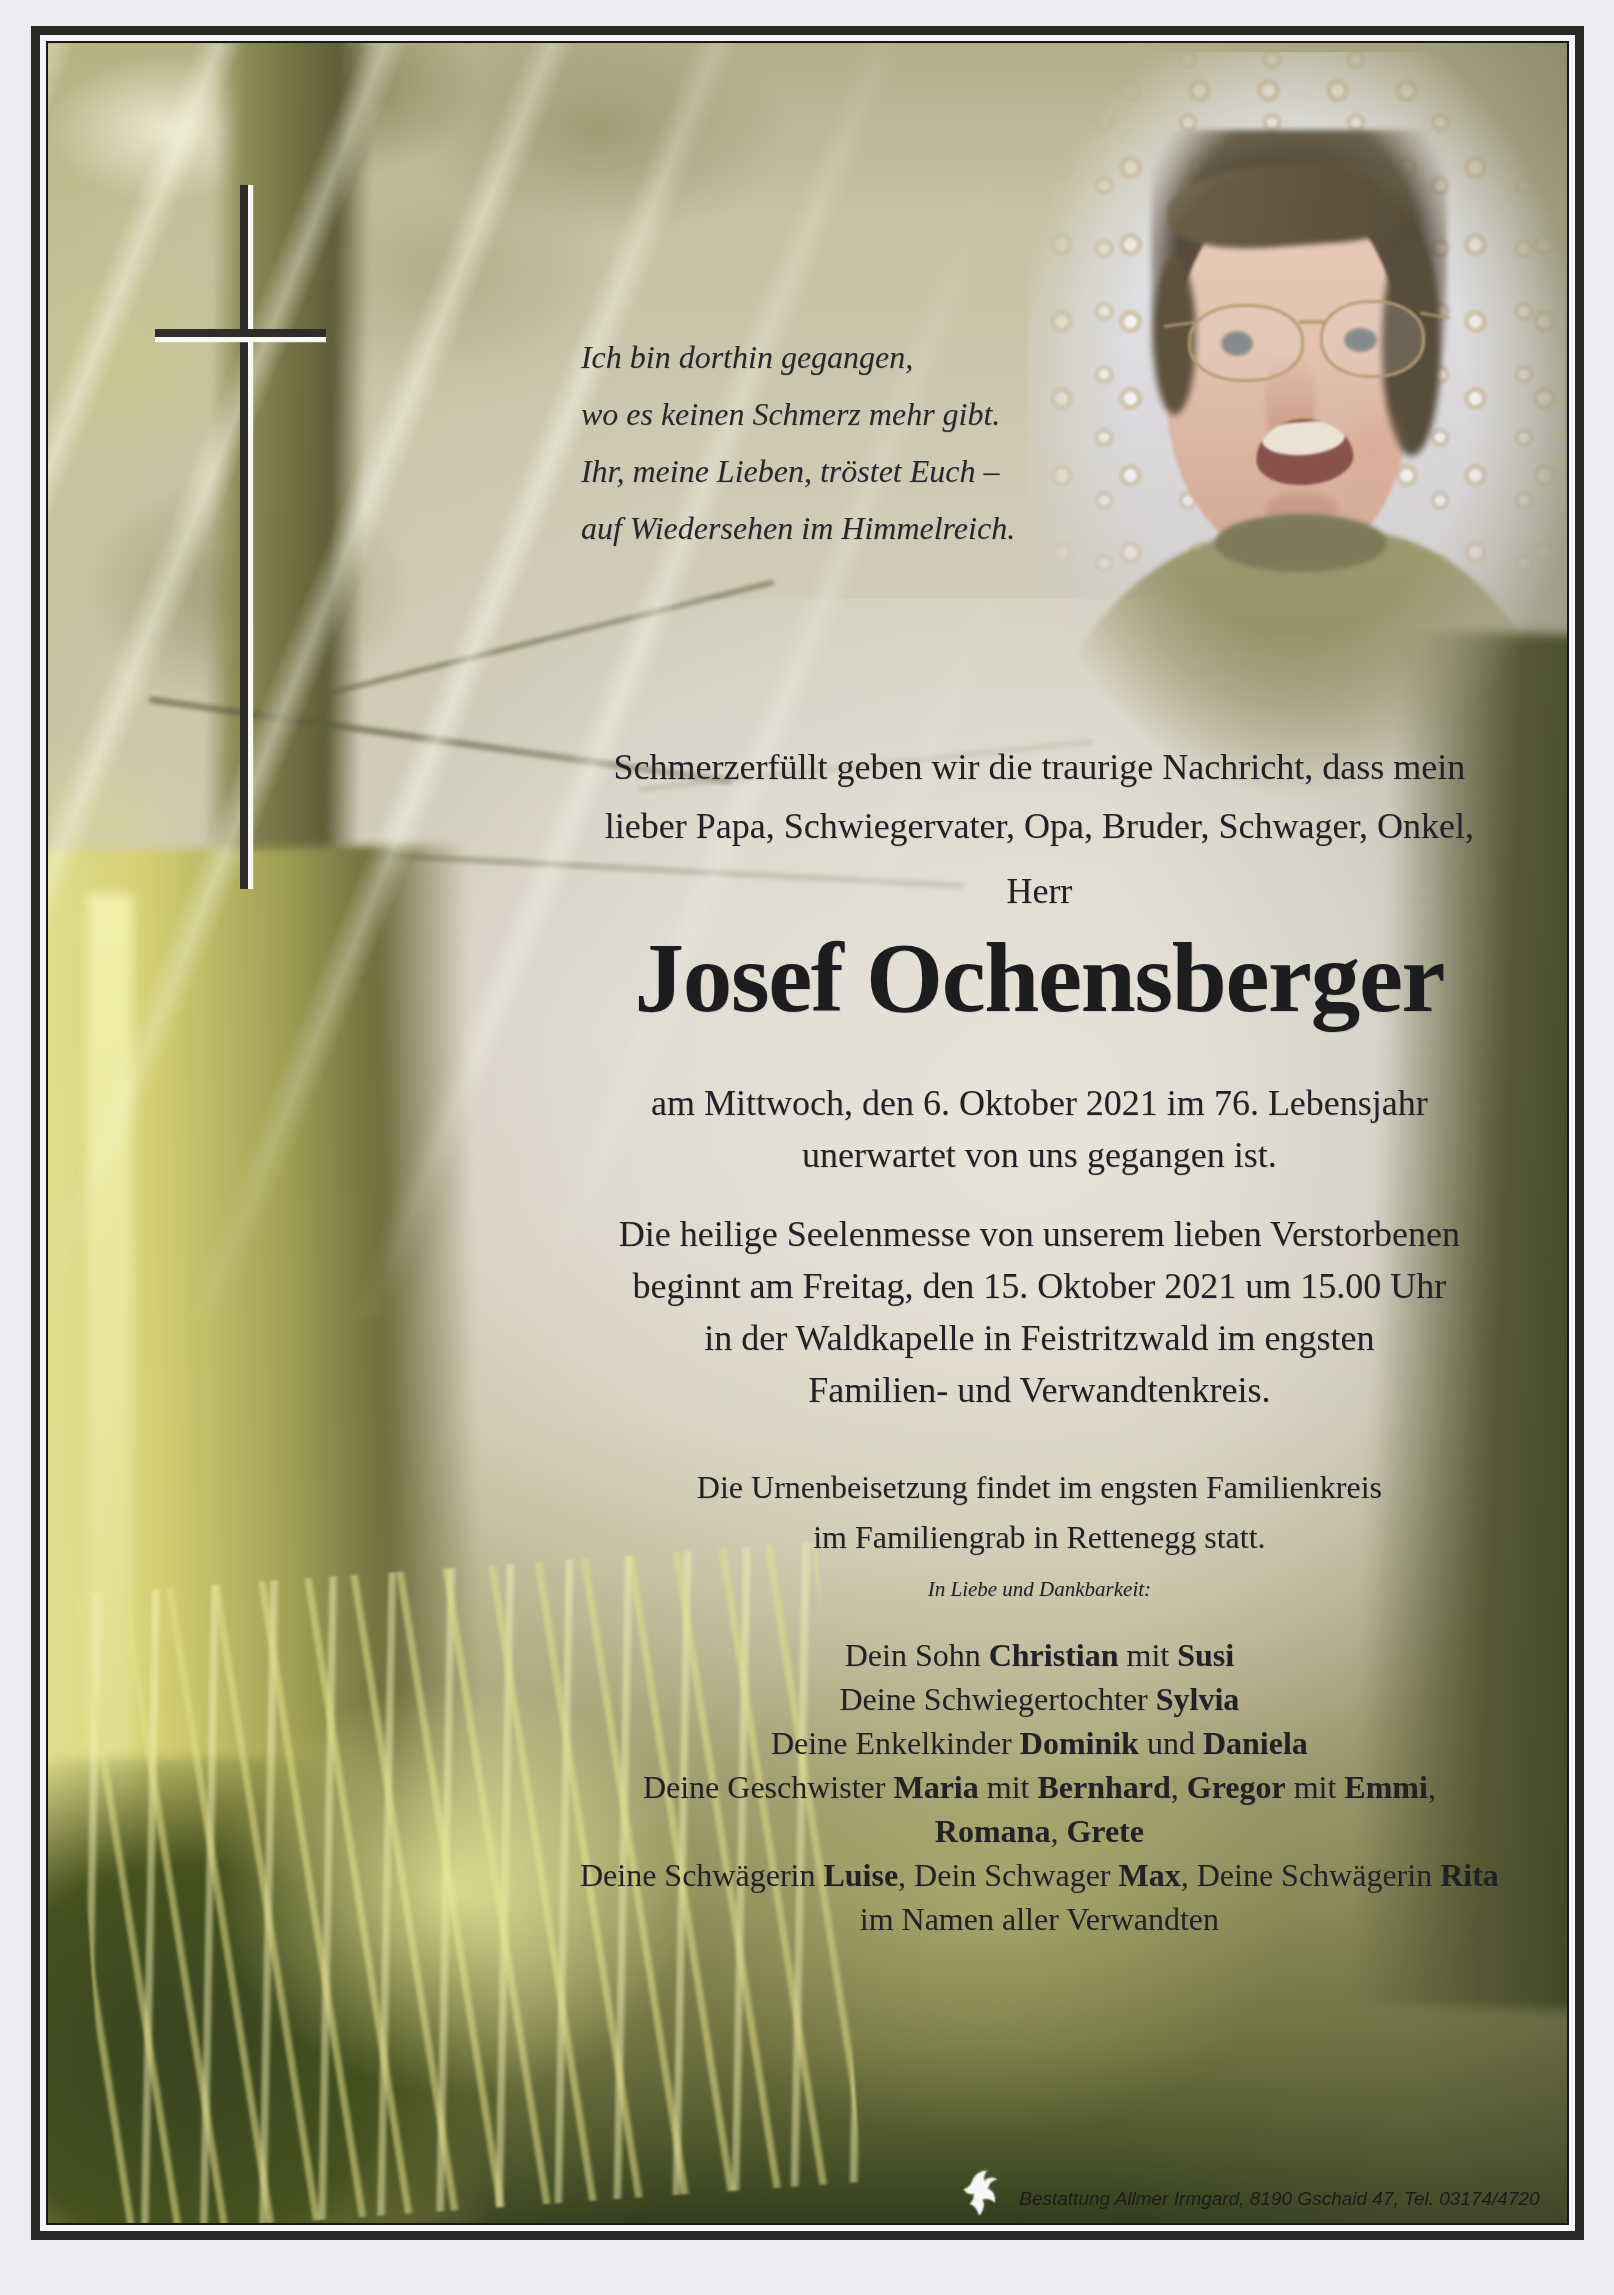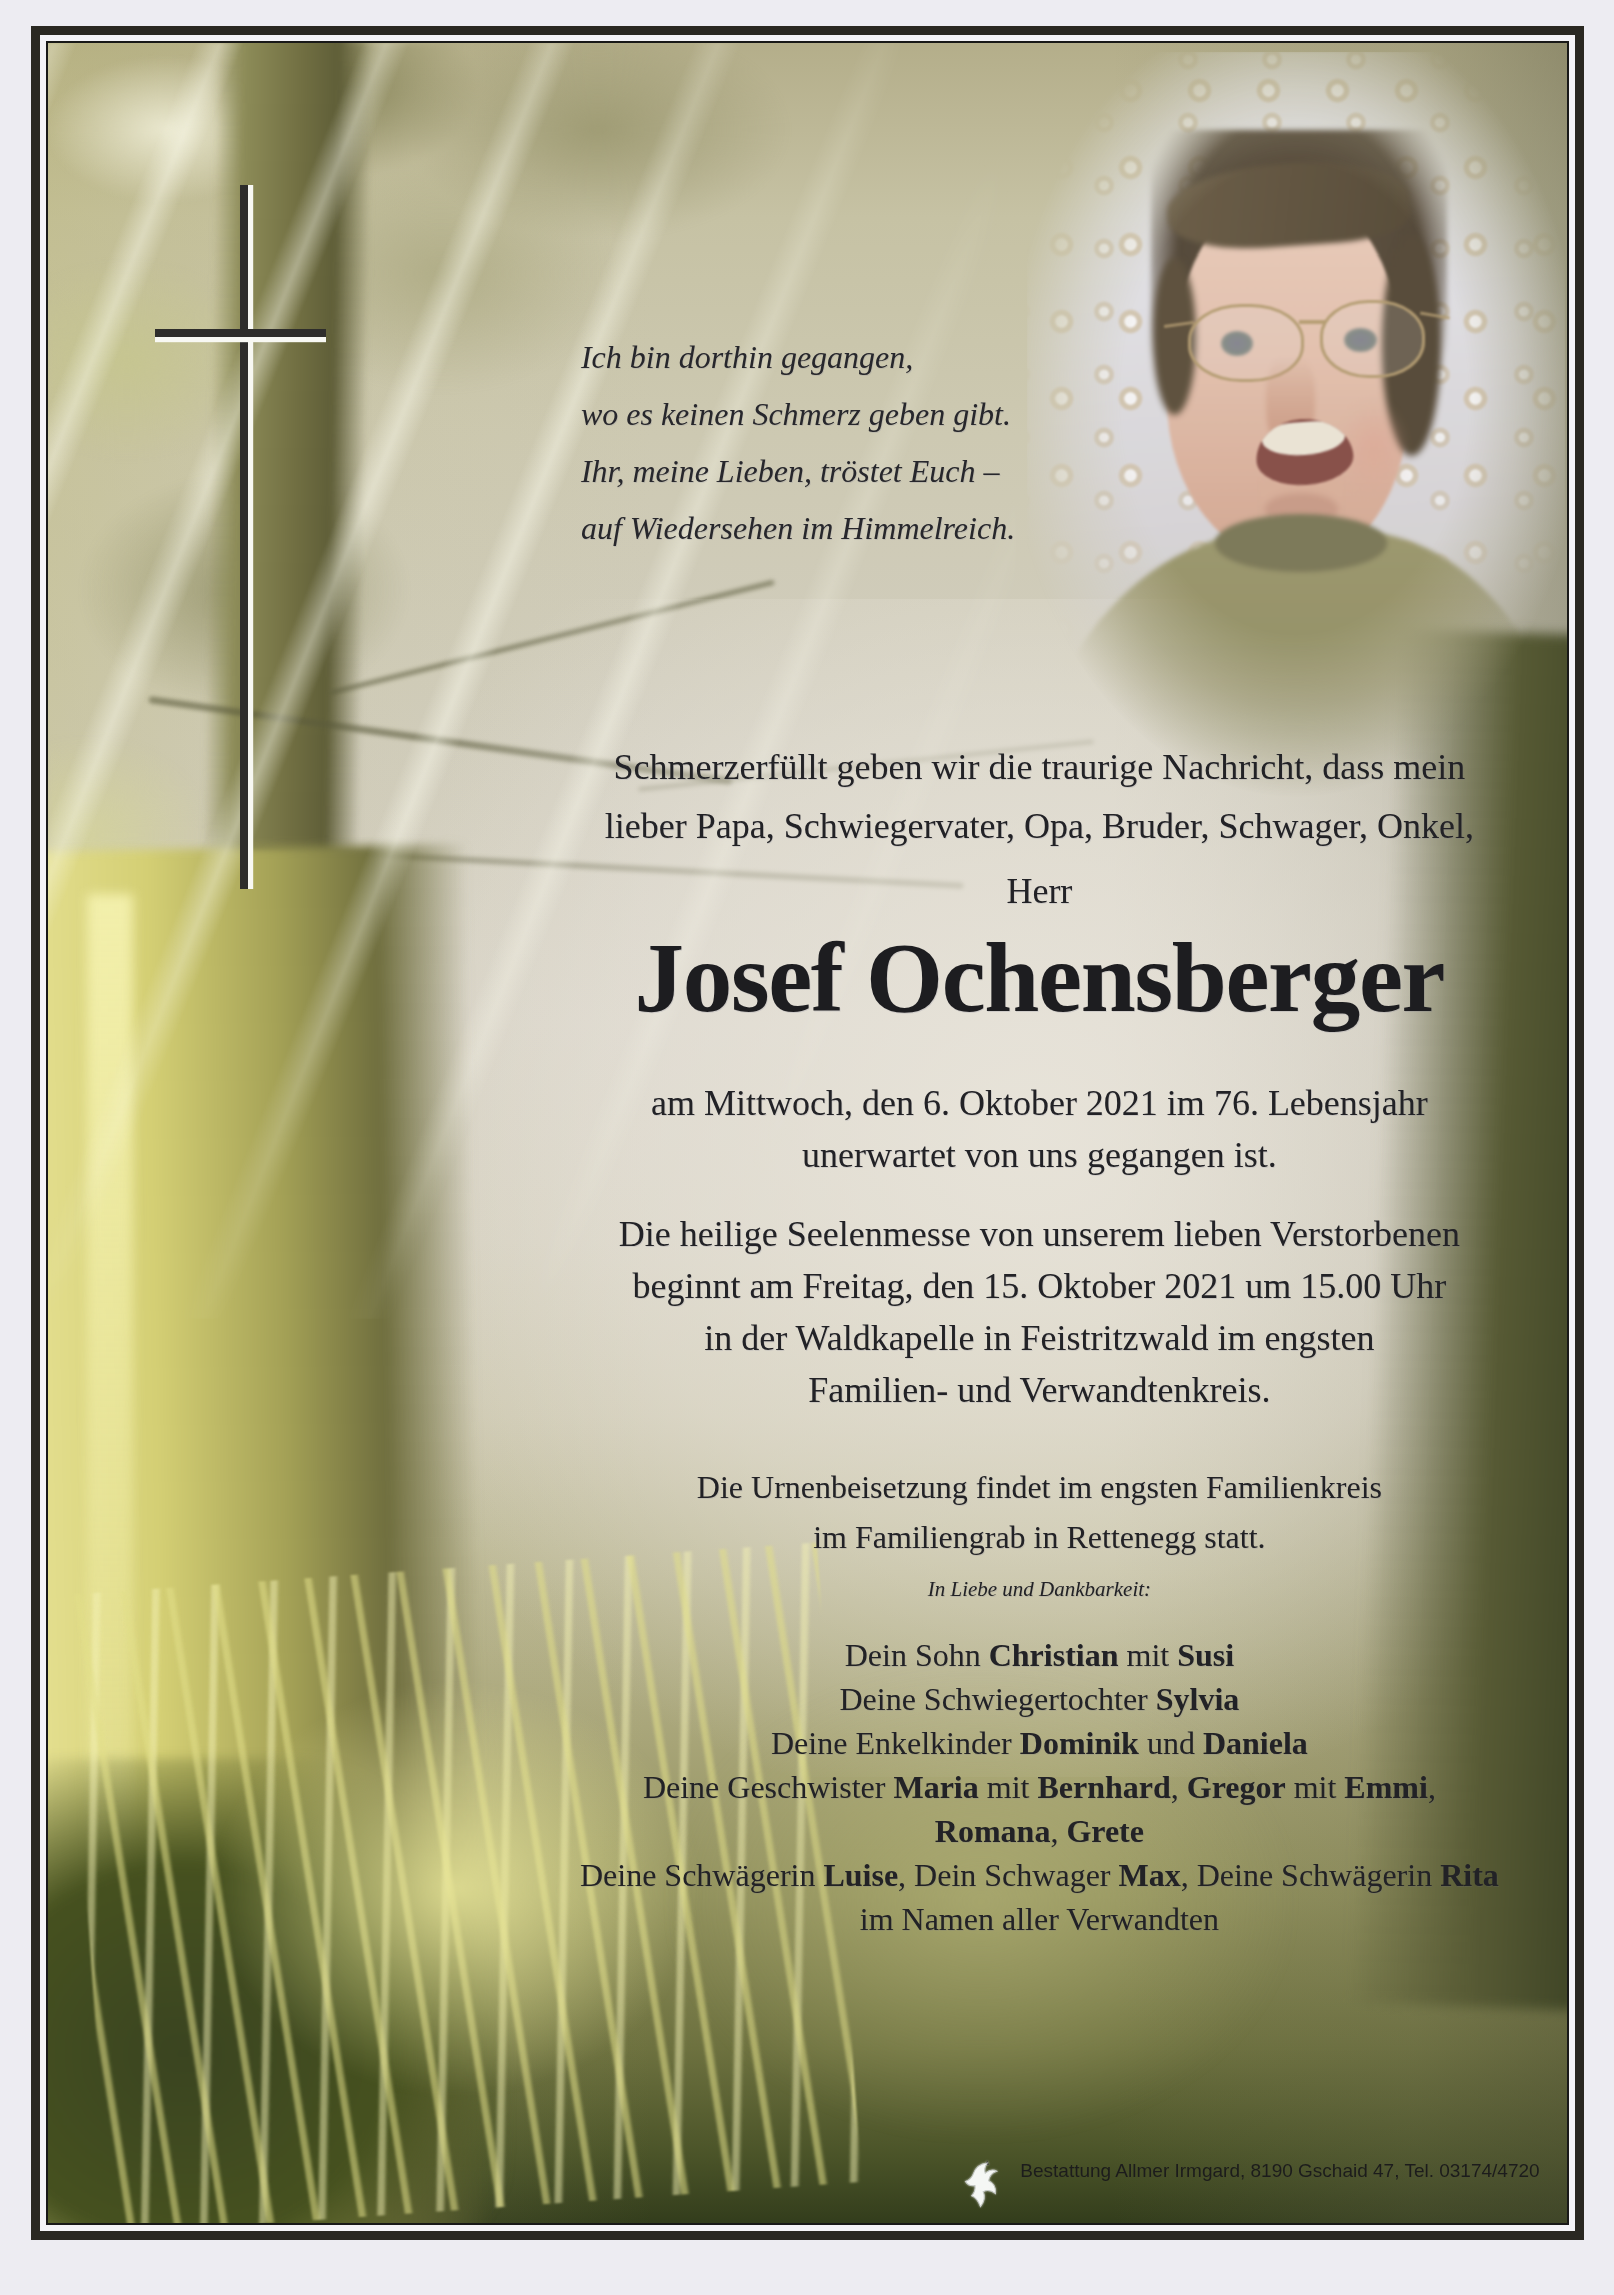--- a/index.html
+++ b/index.html
@@ -148,21 +148,21 @@
   .death   { top:1034px; font-size:36px; line-height:52px; }
   .service { top:1165px; font-size:36px; line-height:52px; }
   .burial  { top:1399px; font-size:32px; line-height:50px;margin-top:20px; }
   .closing { top:1517px; font-size:21px; line-height:59px;font-style:italic; }
   .mourners{ top:1590px; font-size:32px; line-height:44px; }
   .mourners b { font-weight:bold; }
   .donation{ top:1942px; font-size:33px; line-height:44px; }
 
   
   .footer { position:absolute; right:27.5px; top:2117px; height:59px; z-index:6;
-    display:flex; gap:17px; }
+    display:flex; align-items:flex-end; gap:17px;font-style:italic; }
   .footer .dove { display:block; margin-bottom:0; filter:drop-shadow(0 0 1.3px rgba(255,255,255,0.6)); }
   .footer .credit { font-family:"Liberation Sans", sans-serif; font-size:19px; color:#1c1c1c;
     margin-bottom:9.2px; white-space:nowrap; }
 </style>
 </head>
 <body>
 
 <div class="frame">
   <div class="frame-inner">
     <div class="artwork">
@@ -214,21 +214,21 @@
           <div class="p-collar"></div>
           <div class="p-mouth">
             <div class="p-teeth"></div>
           </div>
           <div class="p-tint"></div>
         </div>
       </div>
 
       <div class="poem">
           <div class="line">Ich bin dorthin gegangen,</div>
-          <div class="line">wo es keinen Schmerz geben gibt.</div>
+          <div class="line">wo es keinen Schmerz mehr gibt.</div>
           <div class="line">Ihr, meine Lieben, tröstet Euch –</div>
           <div class="line">auf Wiedersehen im Himmelreich.</div>
         </div>
 
       <div class="txt intro">
           <div class="line">Schmerzerfüllt geben wir die traurige Nachricht, dass mein</div>
           <div class="line">lieber Papa, Schwiegervater, Opa, Bruder, Schwager, Onkel,</div>
         </div>
       <div class="txt herr">Herr</div>
       <div class="txt name">Josef Ochensberger</div>

